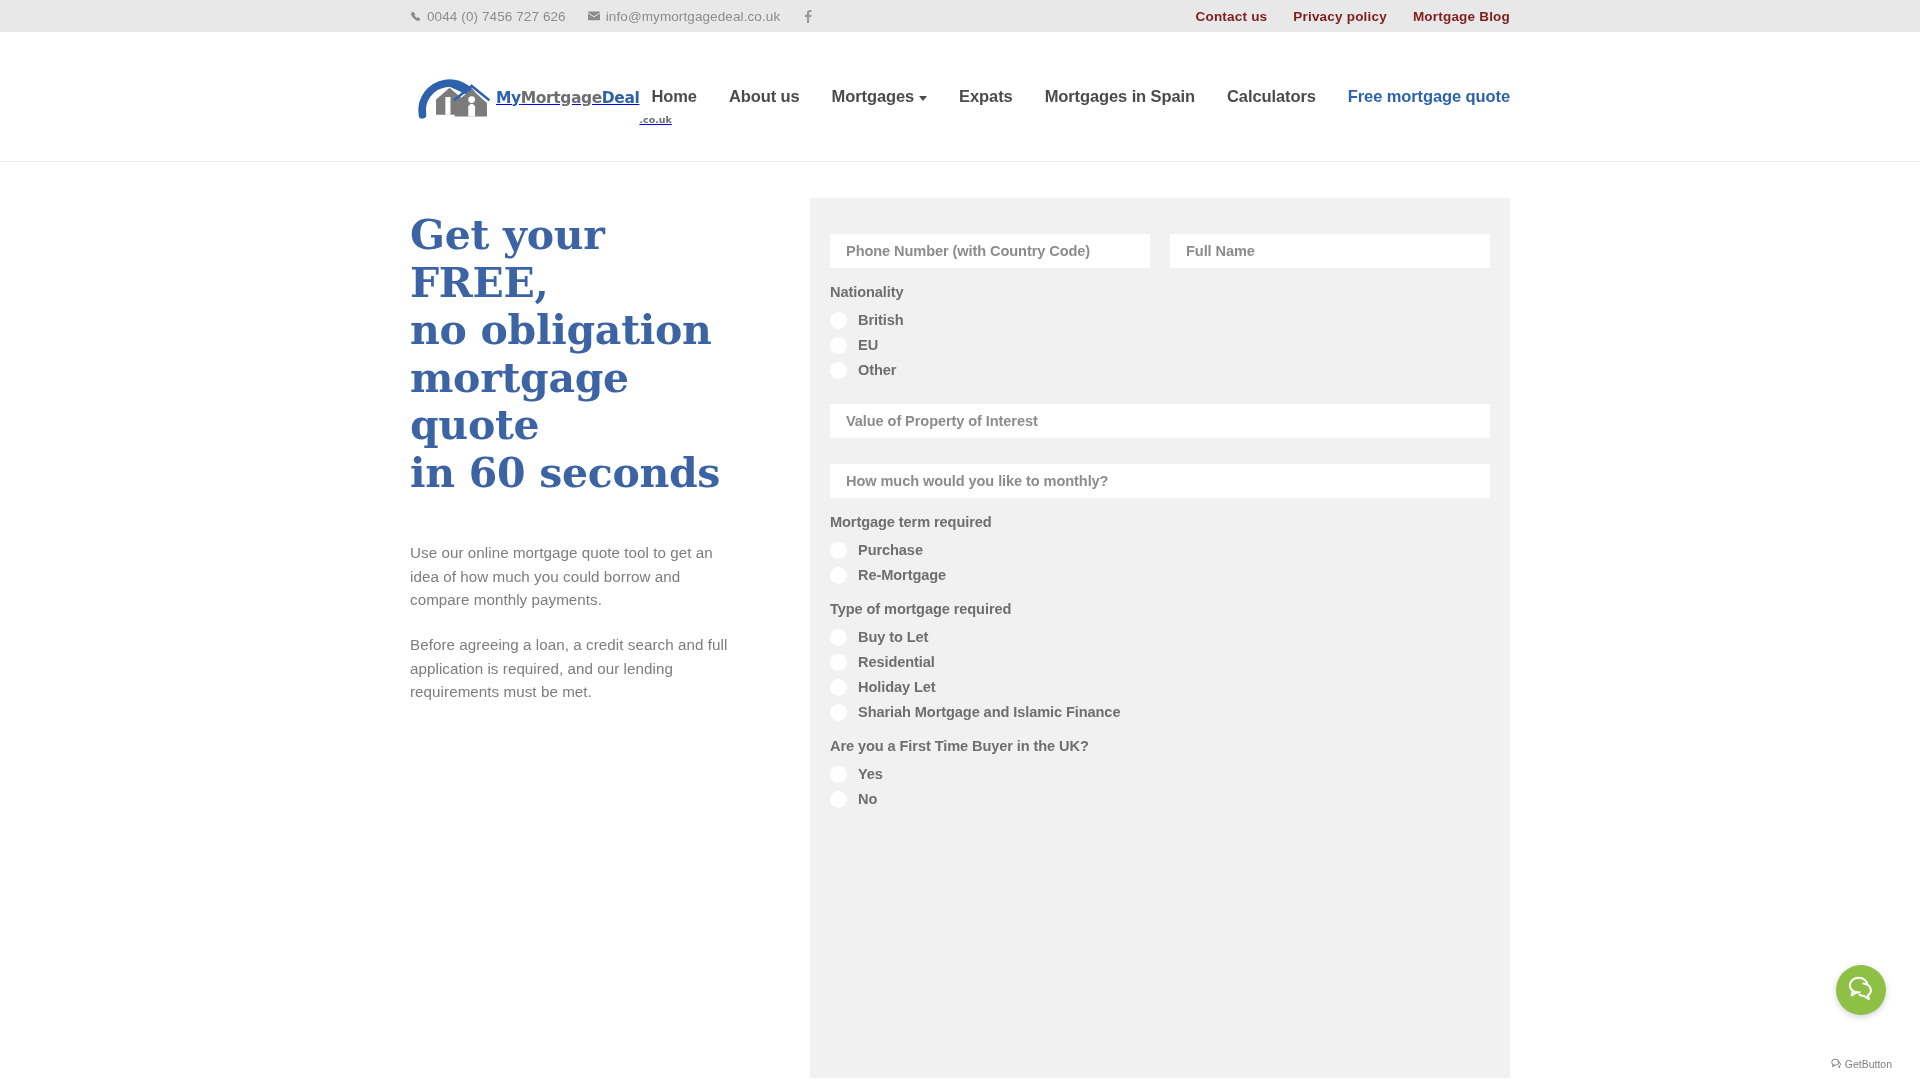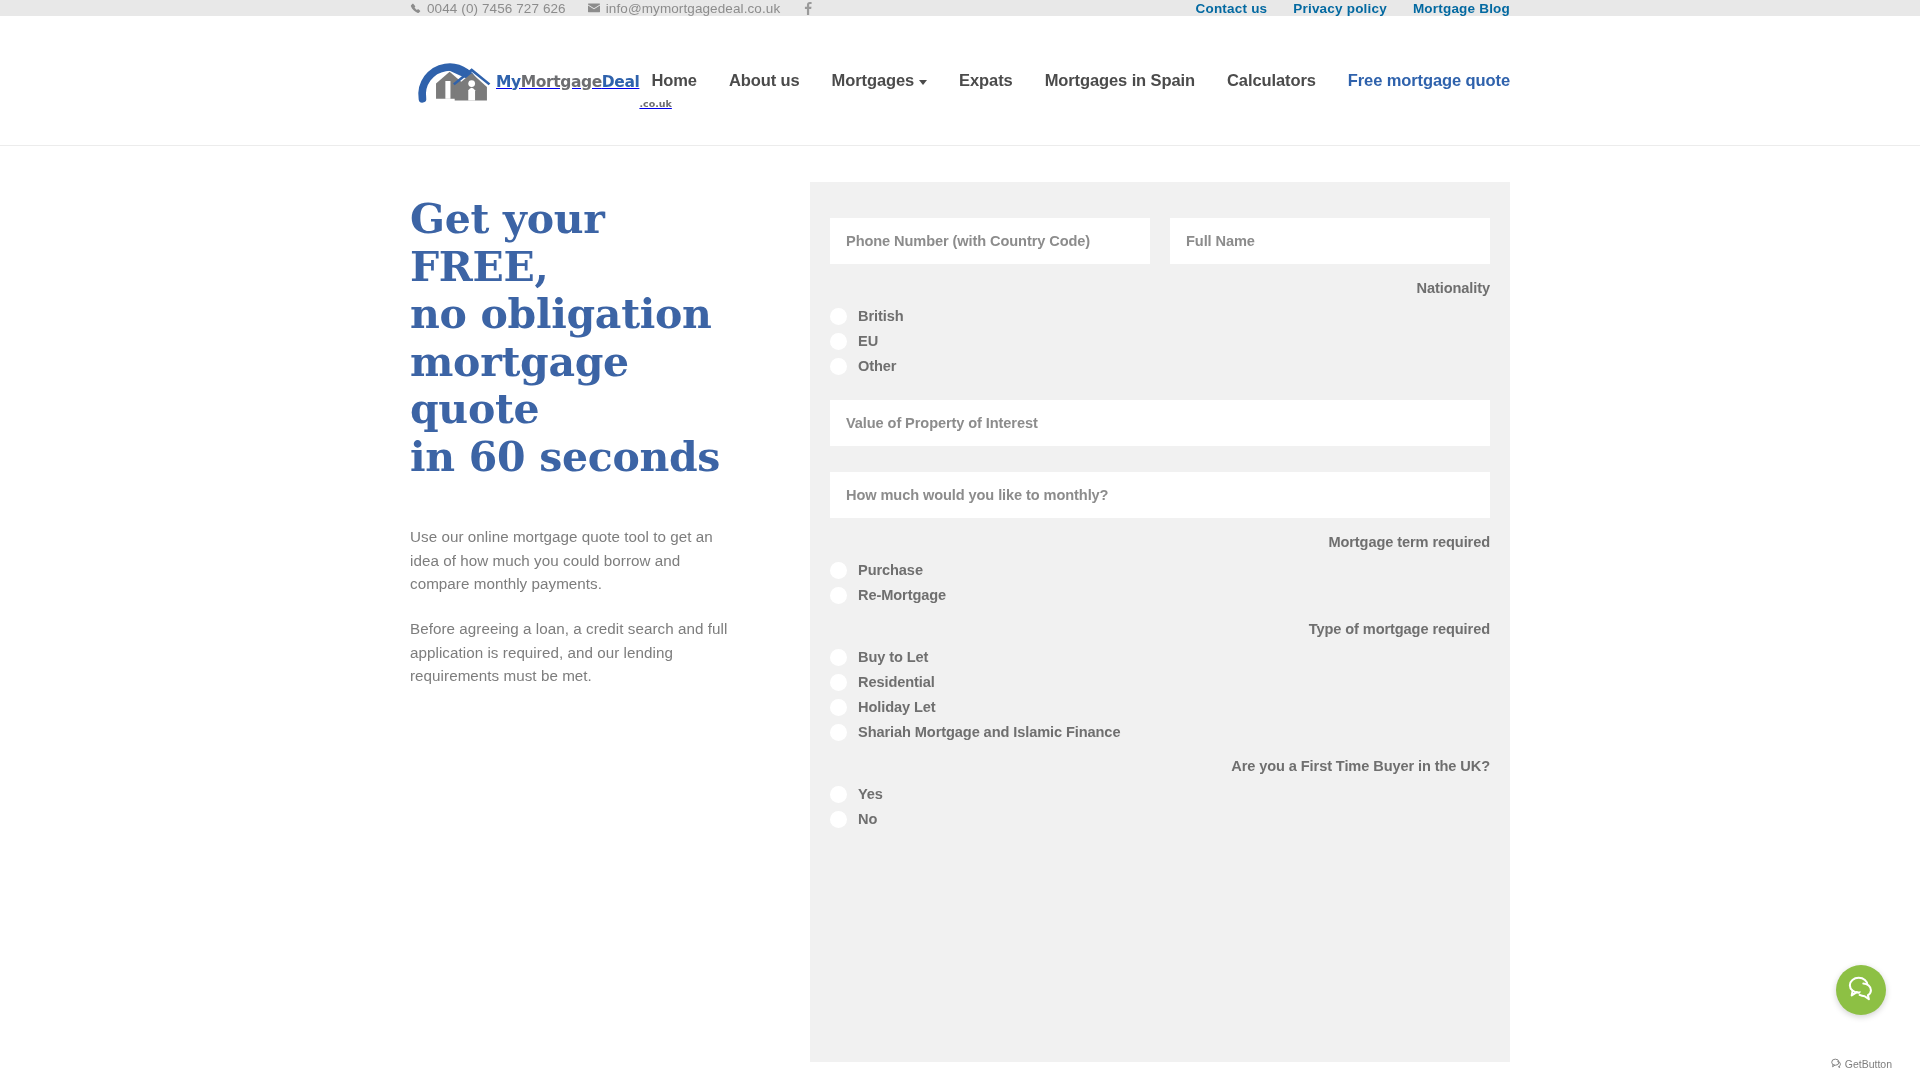--- a/index.html
+++ b/index.html
@@ -5,21 +5,21 @@
   * { box-sizing: border-box; margin: 0; padding: 0; }
   html, body {
     width: 1920px; height: 1080px;
     background: #ffffff;
     font-family: "Liberation Sans", sans-serif;
     overflow: hidden;
   }
 
   
   .topbar {
-    height: 16px;
+    height: 32px;
     background: #e8e8e8;
     display: flex;
     align-items: center;
     font-size: 13px;
     color: #8c8c8c;
     position: relative;
   }
   .topbar-inner {
     width: 1100px;
     margin: 0 auto;
@@ -33,21 +33,21 @@
     display: flex; align-items: center; gap: 6px;
     margin-right: 22px;
     color: #8c8c8c;
     text-decoration: none;
     font-size: 13.5px;
     letter-spacing: .1px;
   }
   .tb-icon { display: inline-flex; align-items: center; }
   .topbar-right { display: flex; align-items: center; gap: 26px; }
   .topbar-right a {
-    color: #0369a1; text-decoration: none;
+    color: #7f1d1d; text-decoration: none;
     font-size: 13.5px; font-weight: 700; letter-spacing: .2px;
   }
 
   
   .header {
     height: 130px;
     background: #fff;
     border-bottom: 1px solid #ececec;
     position: relative;
   }
@@ -127,42 +127,41 @@
 
   
   .form-panel {
     background: #f1f1f1;
     padding: 36px 20px 20px 20px;
     min-height: 880px;
   }
   .row { display: flex; gap: 20px; margin-bottom: 14px; }
   .field {
     background: #ffffff;
-    height: 46px;
+    height: 34px;
     display: flex; align-items: center;
     padding: 0 16px;
     border: none;
   }
   .field-half { width: 320px; }
   .field-full { width: 100%; }
   .ph {
     color: #8c8c8c;
     font-size: 14.6px;
     font-weight: bold;
     letter-spacing: -0.1px;
   }
 
   .group { margin-top: 16px; margin-bottom: 6px; }
   .group-label {
     font-size: 14.6px;
     font-weight: bold;
     color: #6f6f6f;
     margin-bottom: 10px;
     letter-spacing: -0.1px;
-    text-align: right;
   }
   .radio-row {
     display: flex; align-items: center;
     gap: 11px;
     margin-bottom: 5px;
     min-height: 20px;
   }
   .radio {
     width: 17px; height: 17px;
     border-radius: 50%;

